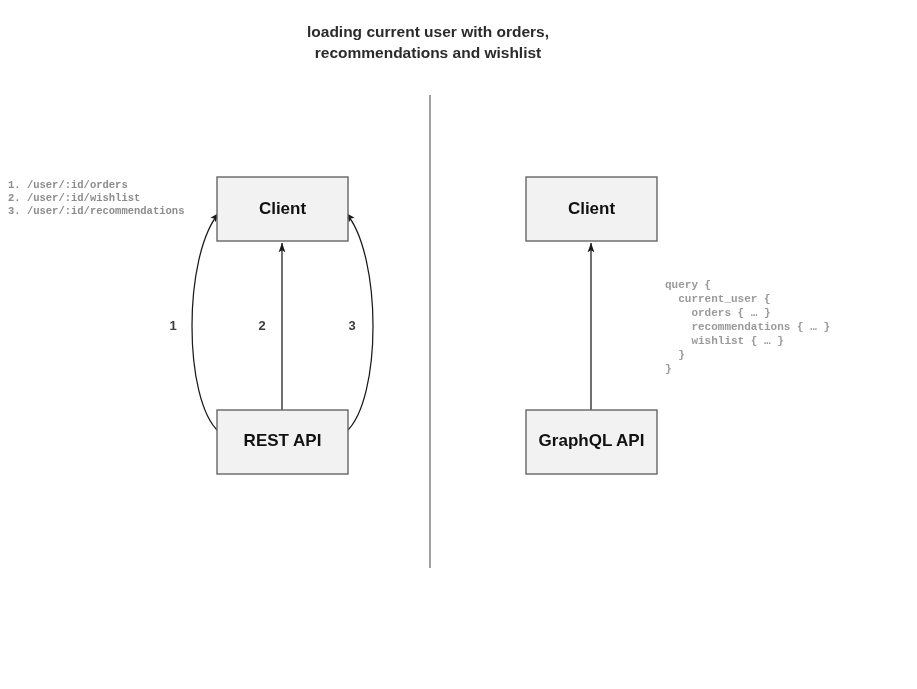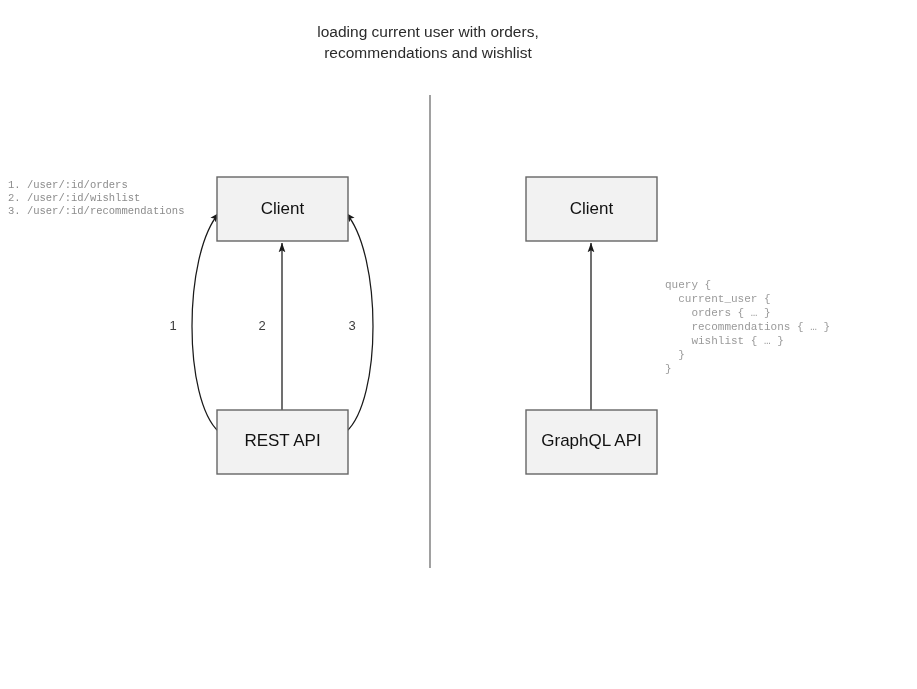--- a/index.html
+++ b/index.html
@@ -12,20 +12,21 @@
     height: 689px;
     position: relative;
     font-family: "Liberation Sans", sans-serif;
     overflow: hidden;
   }
   #diagram-root {
     position: absolute;
     inset: 0;
     width: 917px;
     height: 533px;
+    font-weight: bold;
   }
   .node-box {
     fill: #f2f2f2;
     stroke: #666666;
     stroke-width: 1.4;
   }
   .node-label {
     font-family: "Liberation Sans", sans-serif;
     font-size: 17px;
     fill: #111111;

